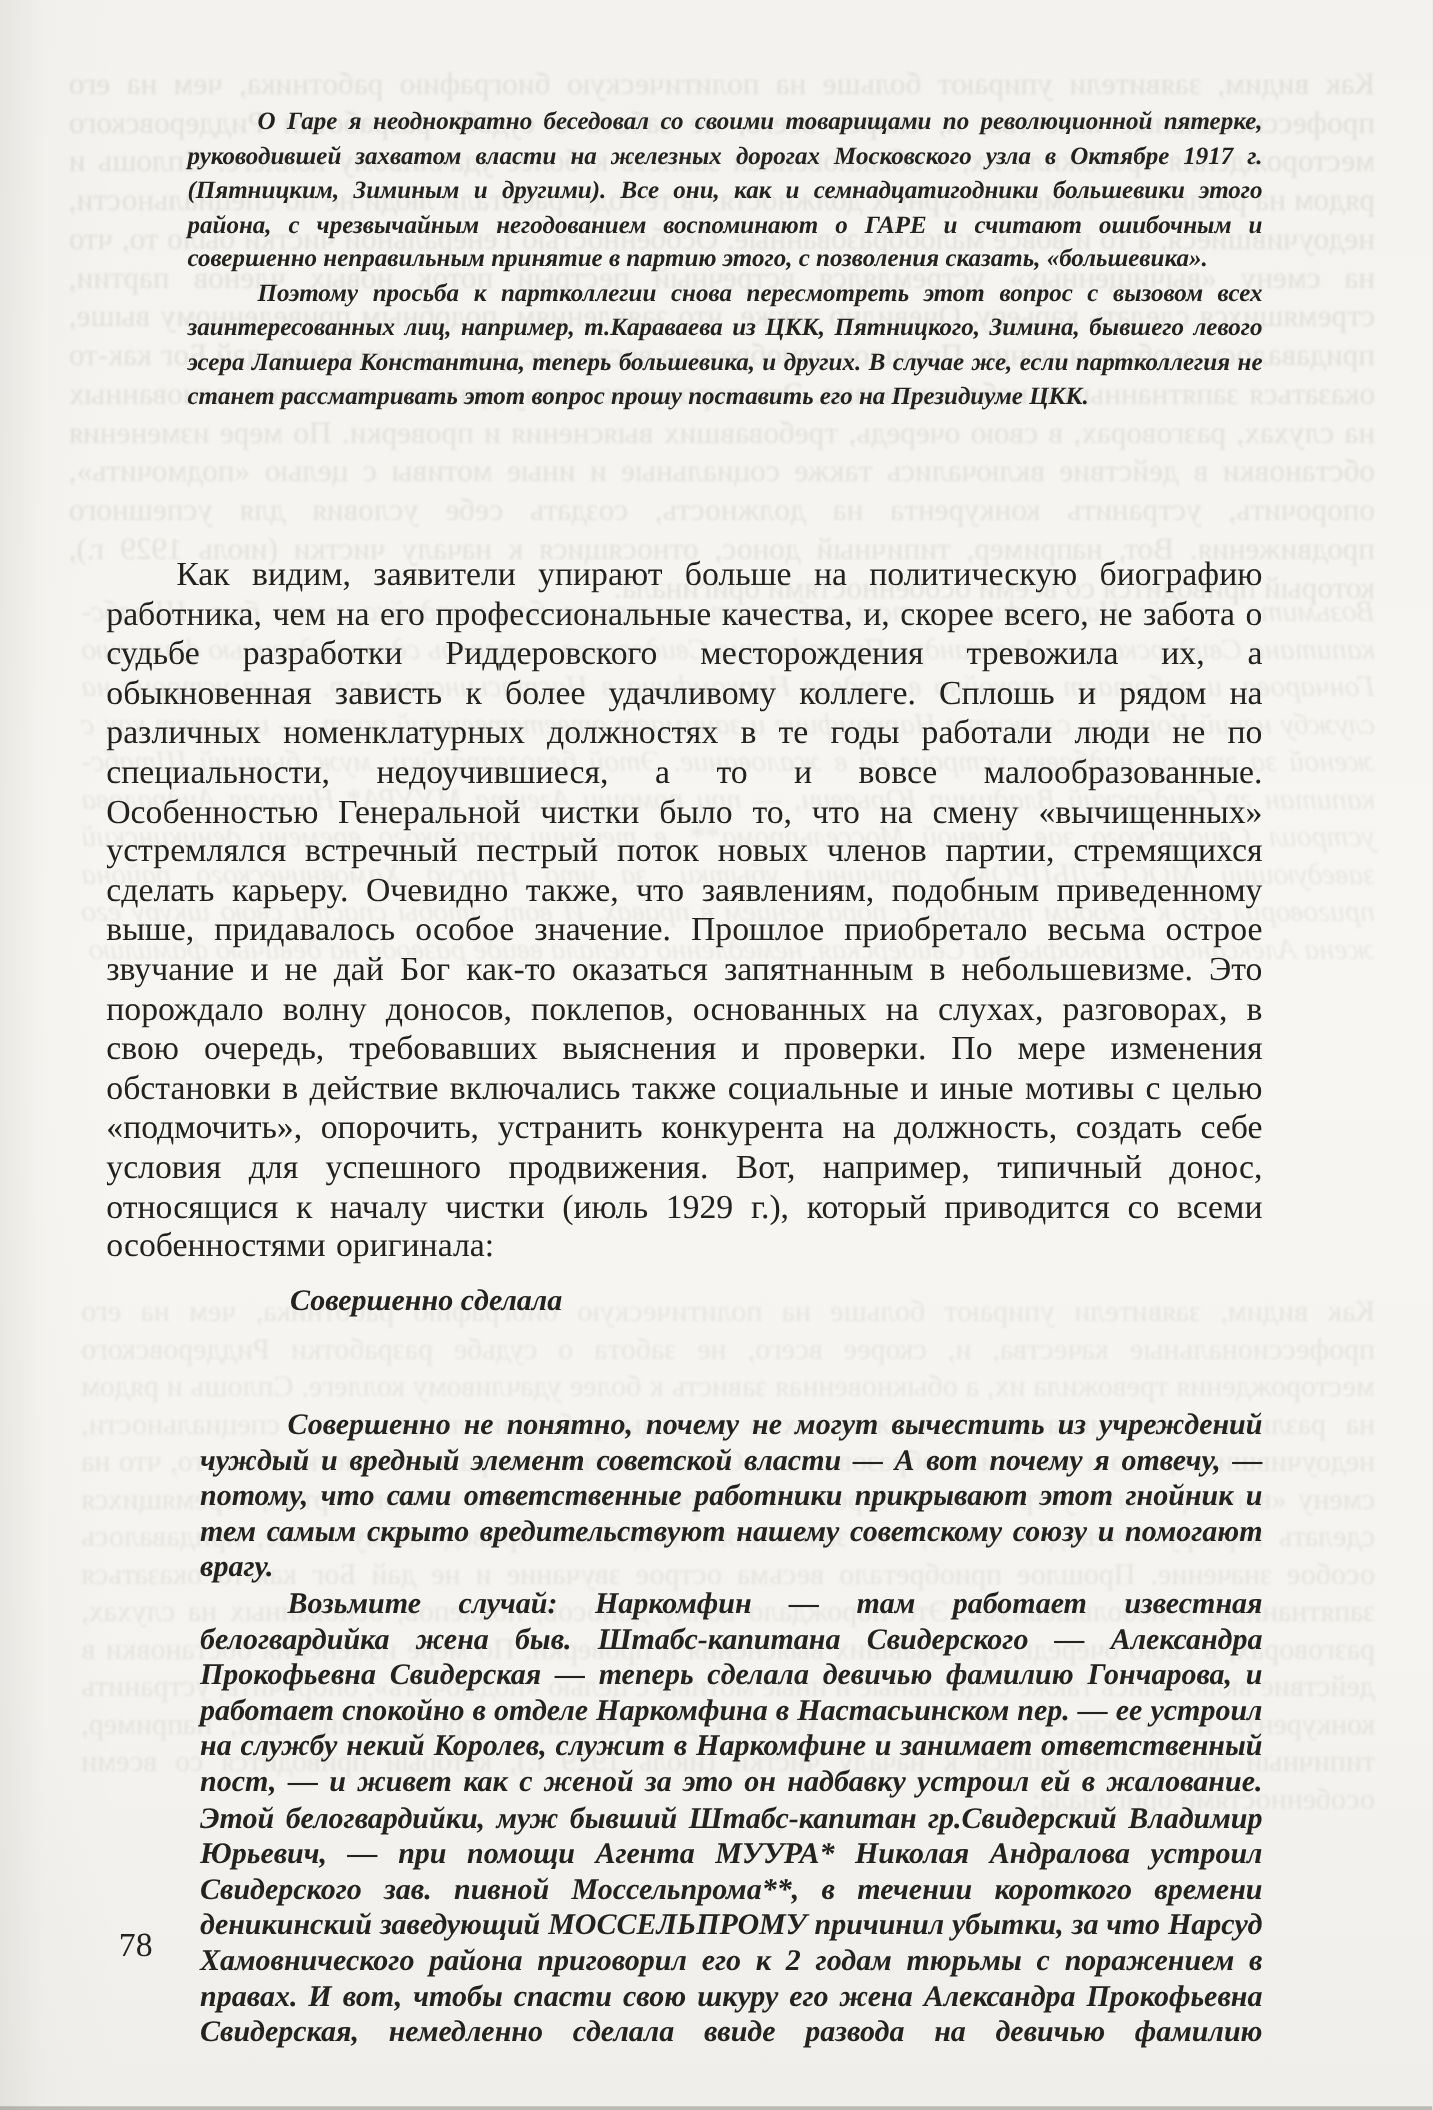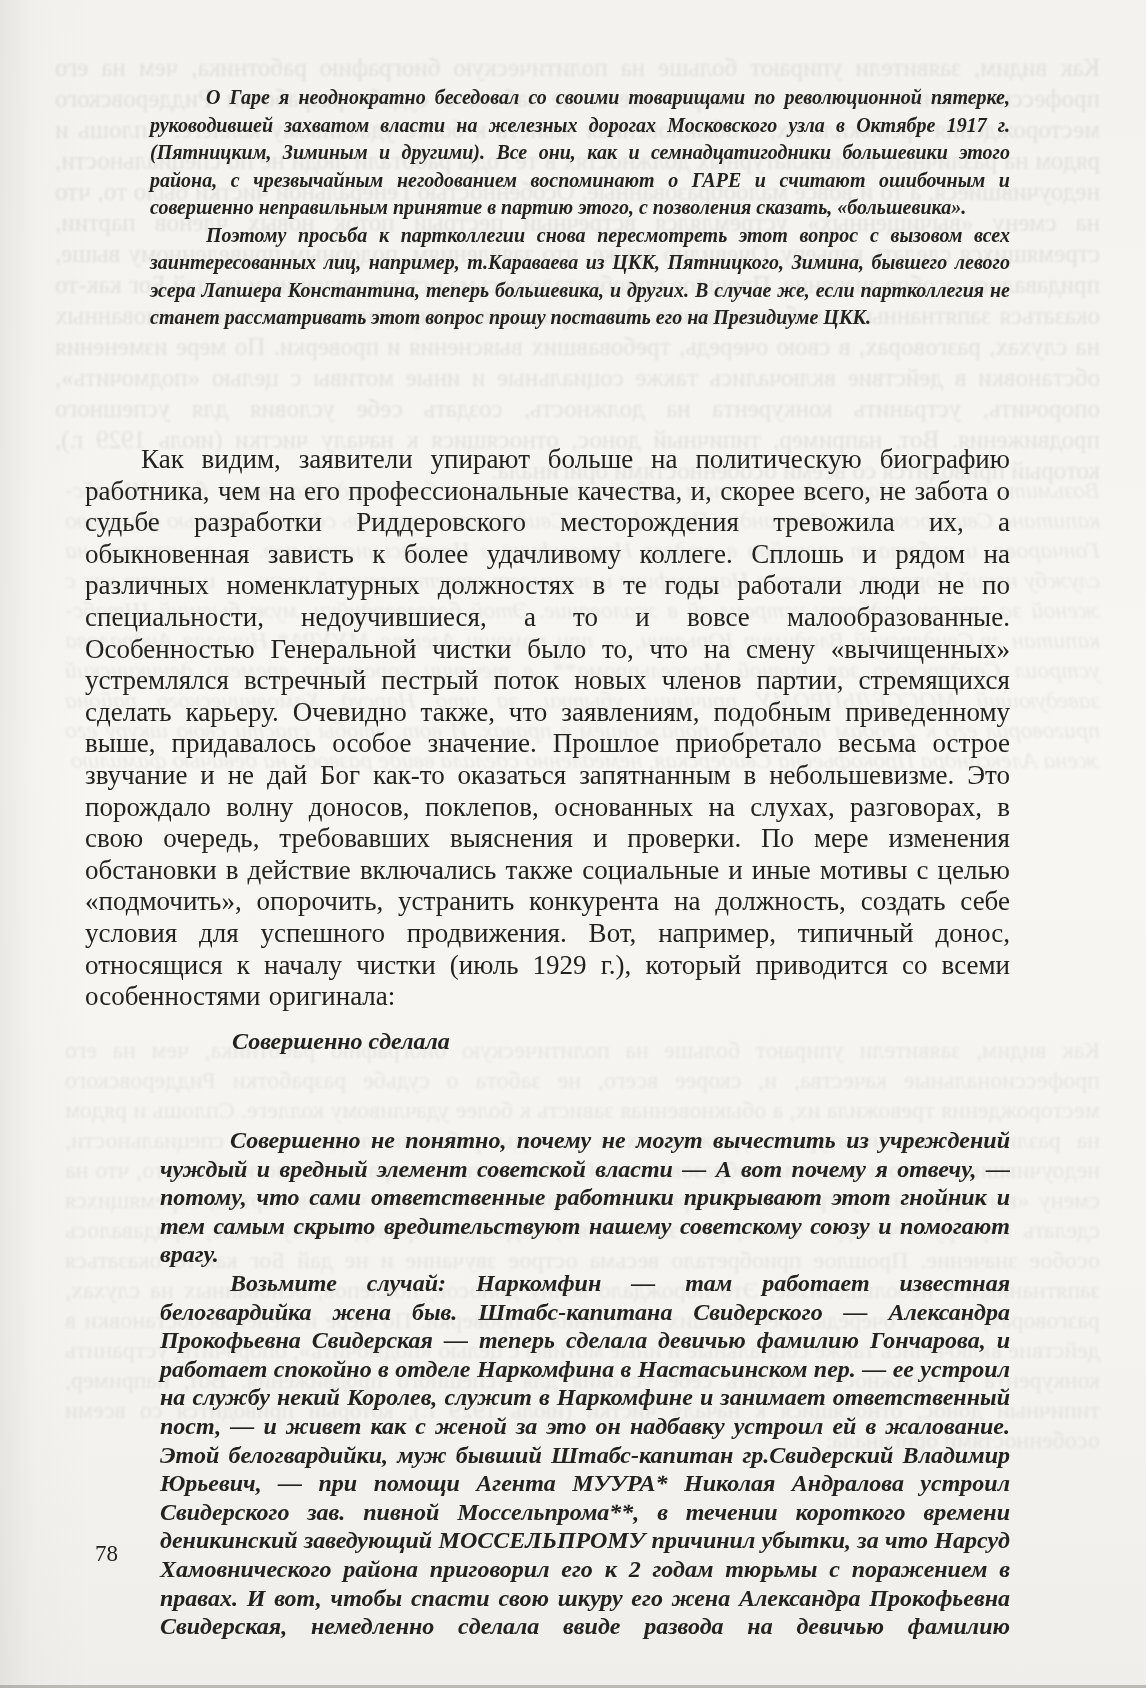--- a/index.html
+++ b/index.html
@@ -91,21 +91,21 @@
     font-weight: bold;
     font-size: 24px;
     line-height: 28.6px;
     text-align: justify;
   }
   .letter-body p { margin: 0; text-indent: 70px; }
   .letter-body p.justify-last { text-align-last: justify; }
   .page-number {
     position: absolute;
     top: 1541px; left: 95px;
-    font-size: 23px;
+    font-size: 27px;
   }
 </style>
 </head>
 <body>
 
 <div class="page">
 
   <div class="bleed bleed-1">Как видим, заявители упирают больше на политическую биографию работника, чем на его профессиональные качества, и, скорее всего, не забота о судьбе разработки Риддеровского месторождения тревожила их, а обыкновенная зависть к более удачливому коллеге. Сплошь и рядом на различных номенклатурных должностях в те годы работали люди не по специальности, недоучившиеся, а то и вовсе малообразованные. Особенностью Генеральной чистки было то, что на смену «вычищенных» устремлялся встречный пестрый поток новых членов партии, стремящихся сделать карьеру. Очевидно также, что заявлениям, подобным приведенному выше, придавалось особое значение. Прошлое приобретало весьма острое звучание и не дай Бог как-то оказаться запятнанным в небольшевизме. Это порождало волну доносов, поклепов, основанных на слухах, разговорах, в свою очередь, требовавших выяснения и проверки. По мере изменения обстановки в действие включались также социальные и иные мотивы с целью «подмочить», опорочить, устранить конкурента на должность, создать себе условия для успешного продвижения. Вот, например, типичный донос, относящися к началу чистки (июль 1929 г.), который приводится со всеми особенностями оригинала:</div>
   <div class="bleed bleed-2">Возьмите случай: Наркомфин — там работает известная белогвардийка жена быв. Штабс-капитана Свидерского — Александра Прокофьевна Свидерская — теперь сделала девичью фамилию Гончарова, и работает спокойно в отделе Наркомфина в Настасьинском пер. — ее устроил на службу некий Королев, служит в Наркомфине и занимает ответственный пост, — и живет как с женой за это он надбавку устроил ей в жалование. Этой белогвардийки, муж бывший Штабс-капитан гр.Свидерский Владимир Юрьевич, — при помощи Агента МУУРА* Николая Андралова устроил Свидерского зав. пивной Моссельпрома**, в течении короткого времени деникинский заведующий МОССЕЛЬПРОМУ причинил убытки, за что Нарсуд Хамовнического района приговорил его к 2 годам тюрьмы с поражением в правах. И вот, чтобы спасти свою шкуру его жена Александра Прокофьевна Свидерская, немедленно сделала ввиде развода на девичью фамилию</div>
   <div class="bleed bleed-3">Как видим, заявители упирают больше на политическую биографию работника, чем на его профессиональные качества, и, скорее всего, не забота о судьбе разработки Риддеровского месторождения тревожила их, а обыкновенная зависть к более удачливому коллеге. Сплошь и рядом на различных номенклатурных должностях в те годы работали люди не по специальности, недоучившиеся, а то и вовсе малообразованные. Особенностью Генеральной чистки было то, что на смену «вычищенных» устремлялся встречный пестрый поток новых членов партии, стремящихся сделать карьеру. Очевидно также, что заявлениям, подобным приведенному выше, придавалось особое значение. Прошлое приобретало весьма острое звучание и не дай Бог как-то оказаться запятнанным в небольшевизме. Это порождало волну доносов, поклепов, основанных на слухах, разговорах, в свою очередь, требовавших выяснения и проверки. По мере изменения обстановки в действие включались также социальные и иные мотивы с целью «подмочить», опорочить, устранить конкурента на должность, создать себе условия для успешного продвижения. Вот, например, типичный донос, относящися к началу чистки (июль 1929 г.), который приводится со всеми особенностями оригинала:</div>

